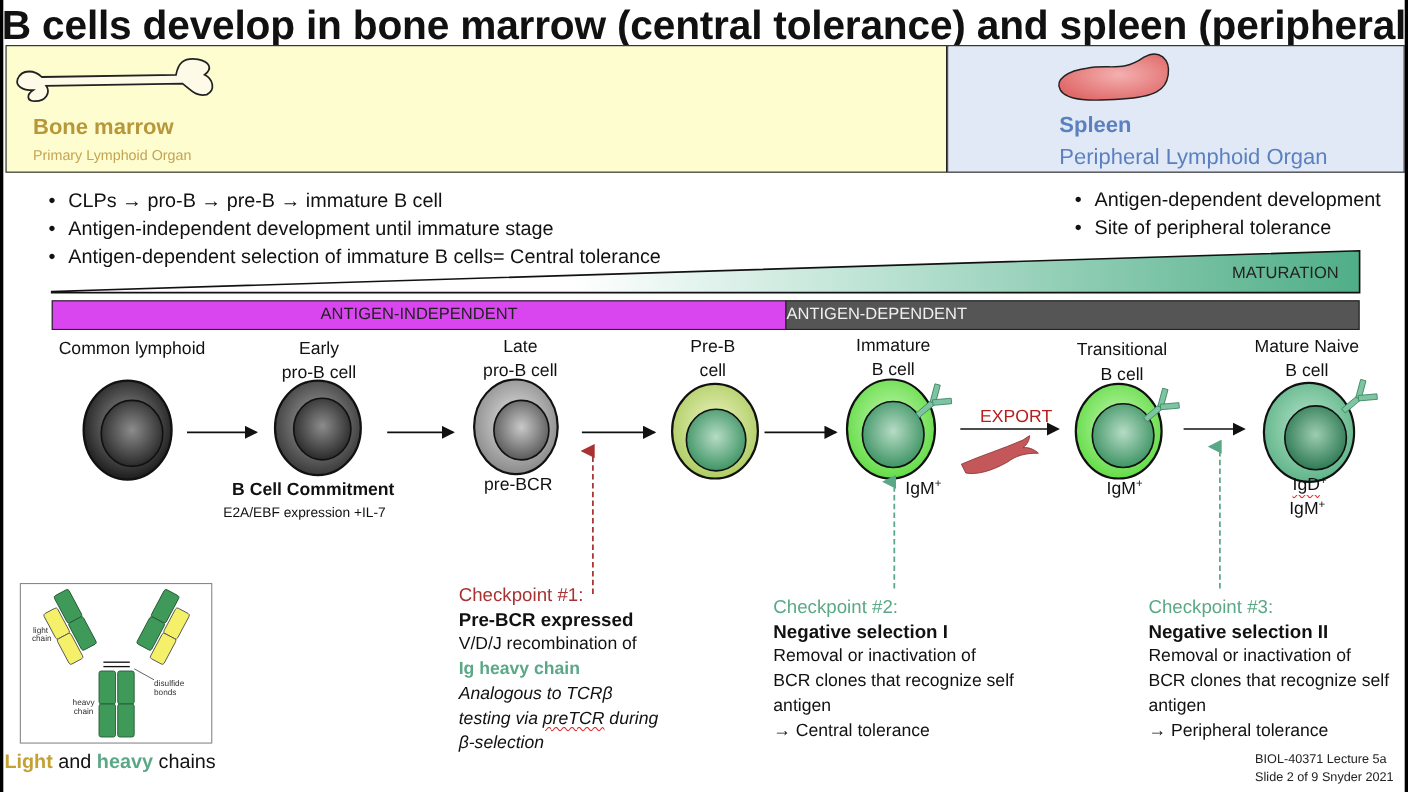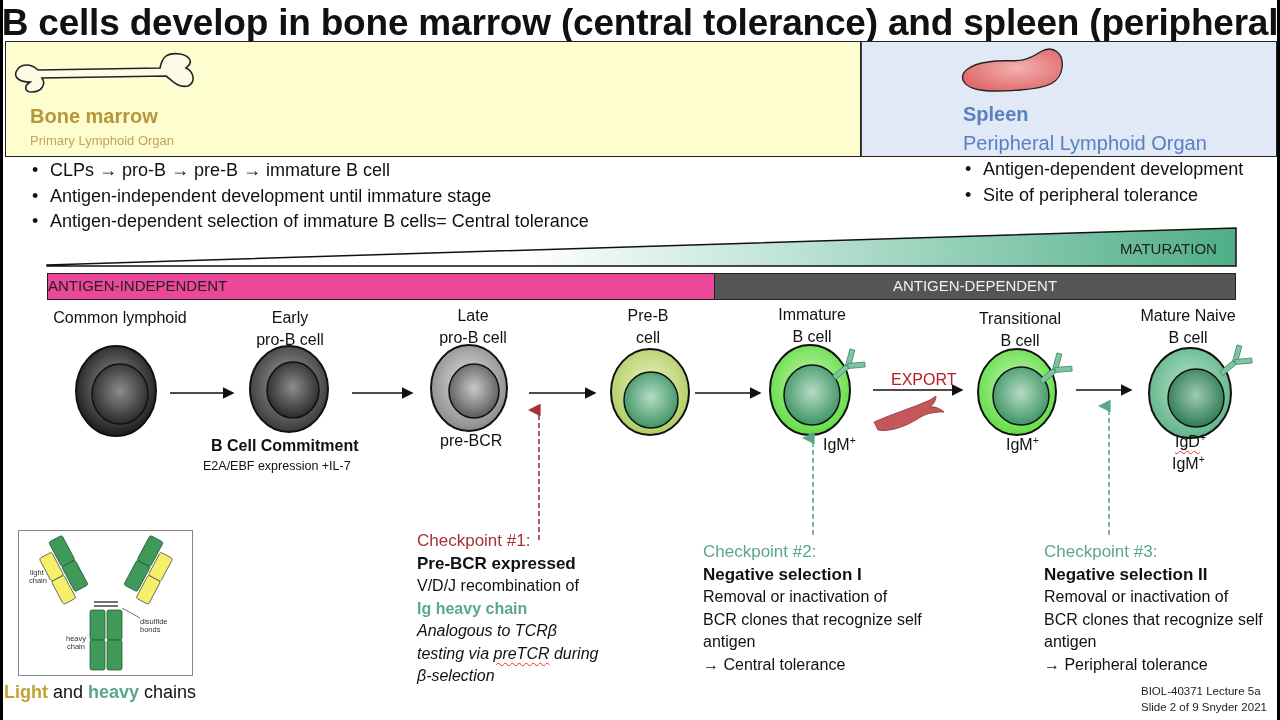--- a/index.html
+++ b/index.html
@@ -20,32 +20,32 @@
     background: #fdfdd0; border: 1.5px solid #222; box-sizing: border-box;
   }
   .sp-panel {
     position: absolute; left: 861px; top: 41px; width: 416px; height: 116px;
     background: #e0e9f5; border: 1.5px solid #222; border-left: 1px solid #444; box-sizing: border-box;
   }
   .bm-title { position: absolute; left: 30px; top: 105px; font-size: 20px; font-weight: bold; color: #b8963a; }
   .bm-sub { position: absolute; left: 30px; top: 133px; font-size: 13px; color: #c4a456; }
   .sp-title { position: absolute; left: 963px; top: 103px; font-size: 20px; font-weight: bold; color: #5b80c0; }
   .sp-sub { position: absolute; left: 963px; top: 132px; font-size: 20px; color: #5b80c0; }
-  .bullets { position: absolute; font-size: 18px; line-height: 25.5px; margin: 0; padding: 0; list-style: none; }
+  .bullets { position: absolute; font-size: 18px; line-height: 25.5px; margin: 12px; padding: 0; list-style: none; }
   .bullets li::before { content: "•"; display: inline-block; width: 18px; }
   .maturation-label { position: absolute; left: 1120px; top: 240px; font-size: 15px; color: #222; }
   .ag-indep {
     position: absolute; left: 47px; top: 273px; width: 668px; height: 27px;
-    background: #ec4899; border: 1.5px solid #222; box-sizing: border-box;
-    text-align: left; font-size: 15px; line-height: 24px; color: #222;
+    background: #d946ef; border: 1.5px solid #222; box-sizing: border-box;
+    text-align: center; font-size: 15px; line-height: 24px; color: #222;
   }
   .ag-dep {
     position: absolute; left: 714px; top: 273px; width: 522px; height: 27px;
     background: #555555; border: 1.5px solid #222; box-sizing: border-box;
-    text-align: center; font-size: 15px; line-height: 24px; color: #f0f0f0;
+    text-align: left; font-size: 15px; line-height: 24px; color: #f0f0f0;
   }
   .cell-label { position: absolute; text-align: center; font-size: 16px; line-height: 22px; color: #111; }
   .small-label { position: absolute; font-size: 16px; color: #111; }
   .commit-title { position: absolute; left: 211px; top: 437px; font-size: 16px; font-weight: bold; }
   .commit-sub { position: absolute; left: 203px; top: 459px; font-size: 12.5px; }
   .export-label { position: absolute; left: 891px; top: 371px; font-size: 16px; color: #b91c1c; }
   .cp-block { position: absolute; font-size: 16px; line-height: 22.5px; }
   .cp-heading { font-size: 17px; }
   .cp-red { color: #a83232; }
   .cp-green { color: #5aa887; }

